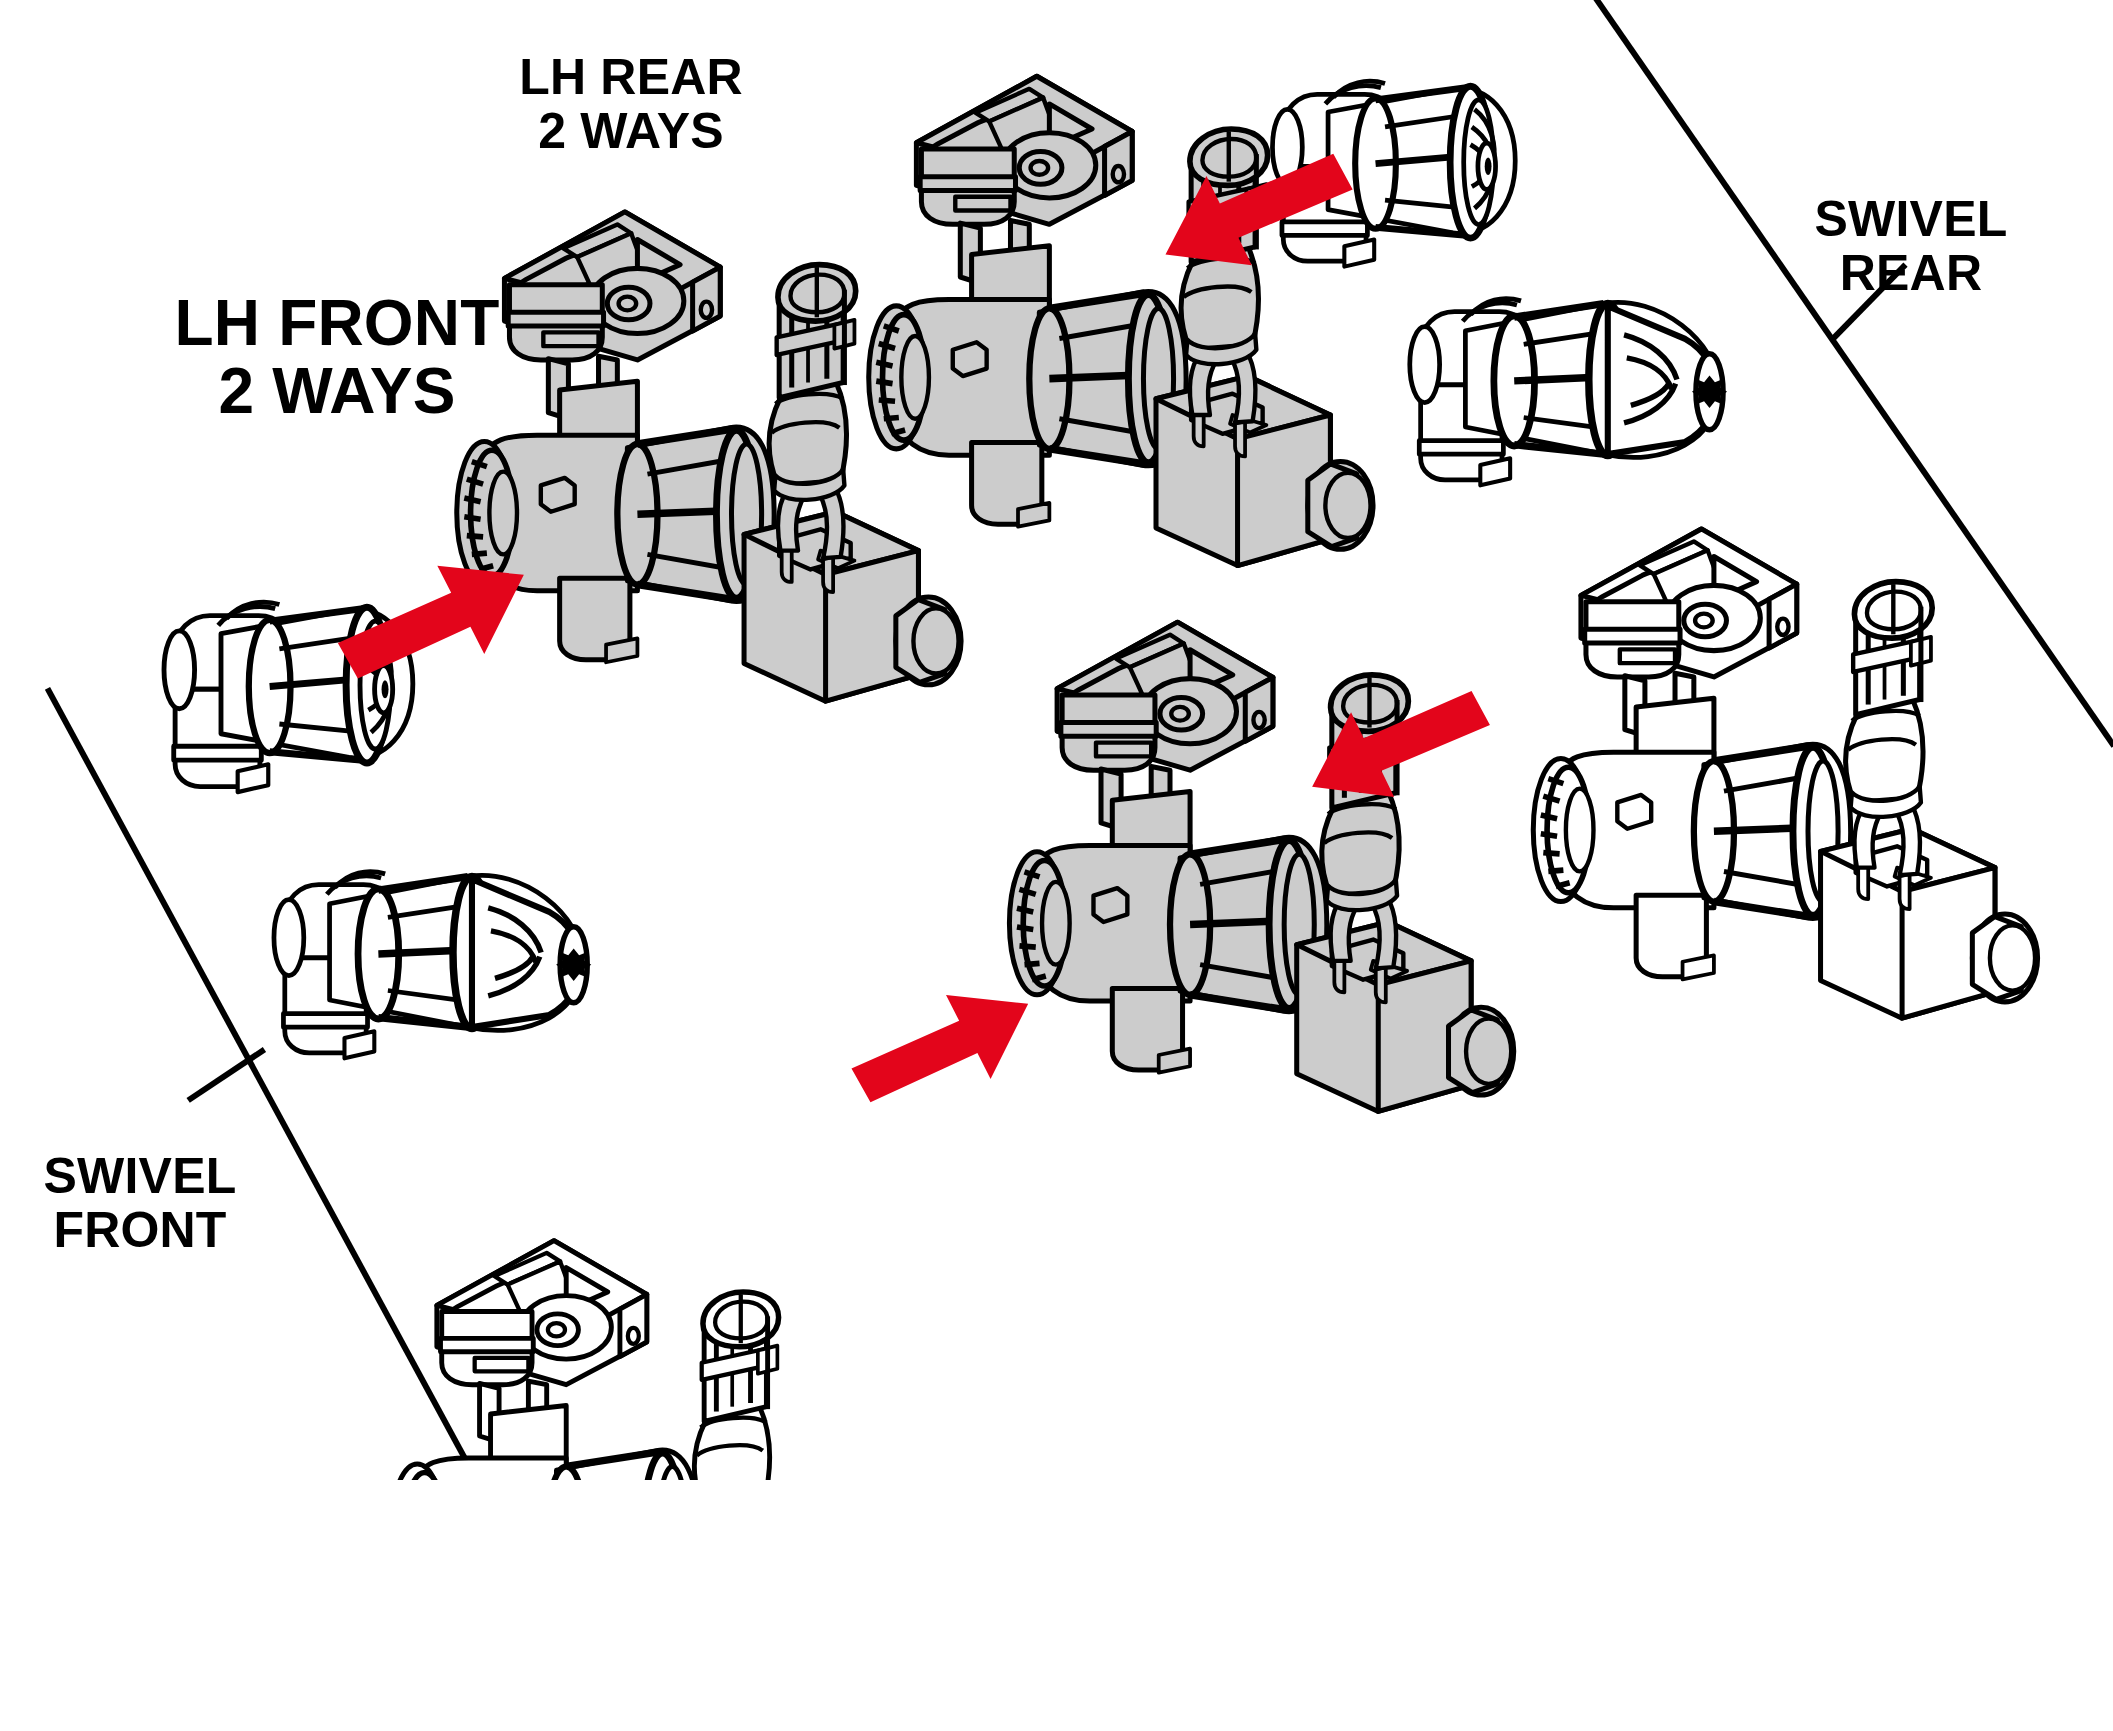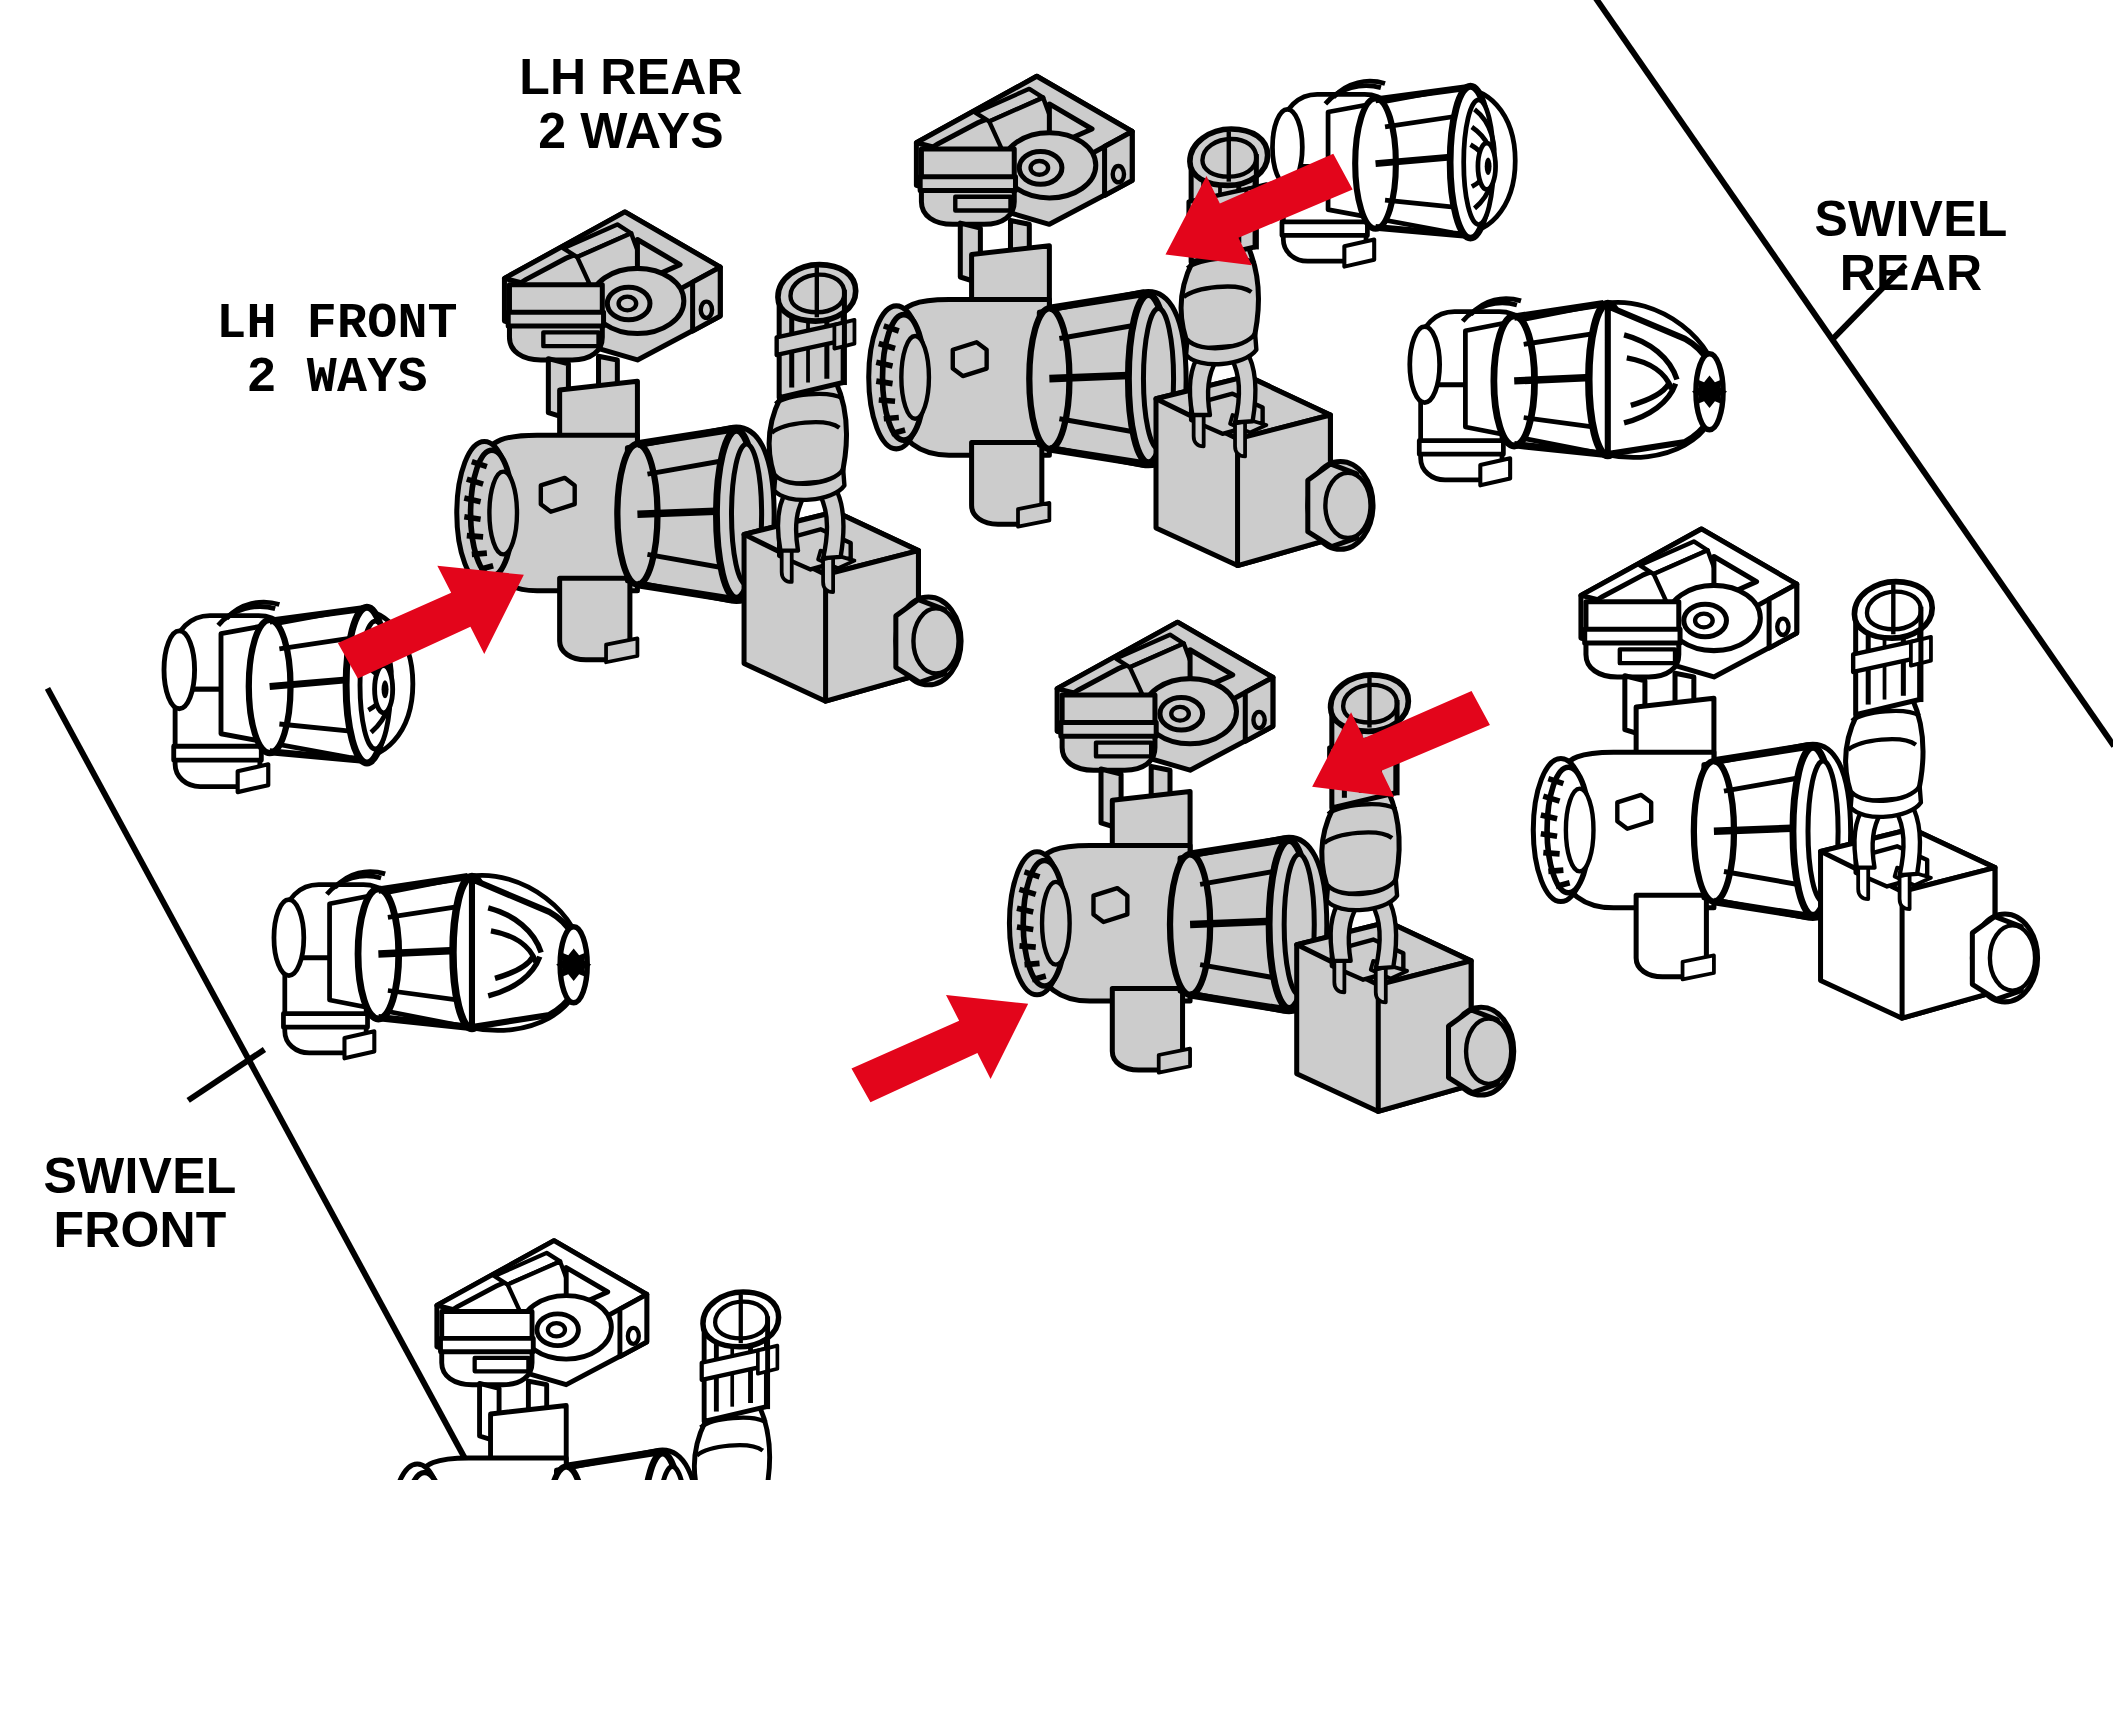--- a/index.html
+++ b/index.html
@@ -3,21 +3,21 @@
 <meta charset="utf-8">
 <style>
   html,body{margin:0;padding:0;background:#ffffff;}
   body{font-family:"Liberation Sans",sans-serif;}
   #stage{position:relative;width:2114px;height:1480px;background:#ffffff;overflow:hidden;}
   #art{position:absolute;inset:0;width:2114px;height:1732px;}
   .lbl{position:absolute;font-family:"Liberation Sans",sans-serif;font-weight:bold;
        color:#000;line-height:1.07;white-space:pre;letter-spacing:0.2px;}
   .lbl.c{text-align:center;}
   .t-lhrear{left:631px;top:51px;font-size:50px;transform:translateX(-50%);}
-  .t-lhfront{left:337px;top:297px;font-size:50px;transform:translateX(-50%);font-family:Liberation Mono, monospace;}
+  .t-lhfront{left:337px;top:289px;font-size:64px;transform:translateX(-50%);}
   .t-lh3{left:1218px;top:1075px;font-size:50px;transform:translateX(-50%);}
   .t-swrear{left:1911px;top:193px;font-size:50px;transform:translateX(-50%);}
   .t-swfront{left:140px;top:1150px;font-size:50px;transform:translateX(-50%);}
 </style>
 </head>
 <body>
 
 <div id="stage">
 
   <svg id="art" viewBox="0 0 2494 2043">

